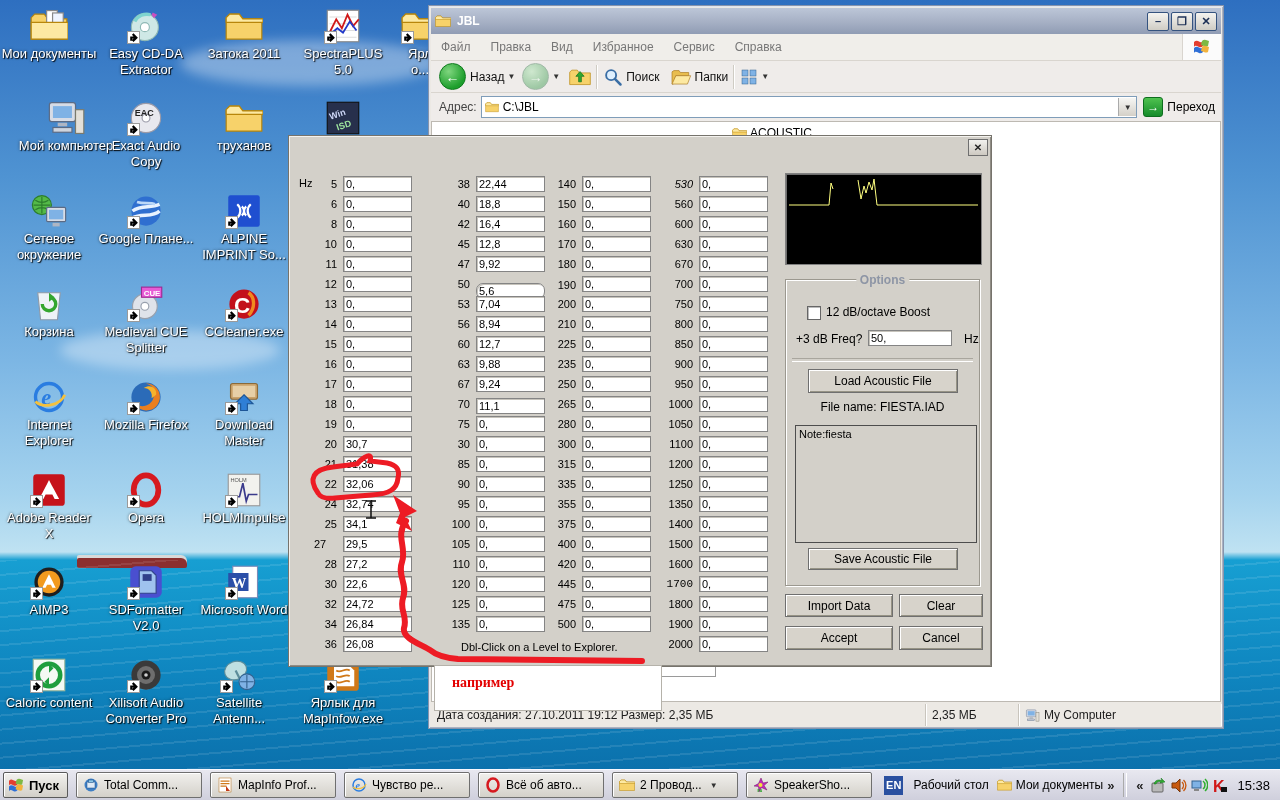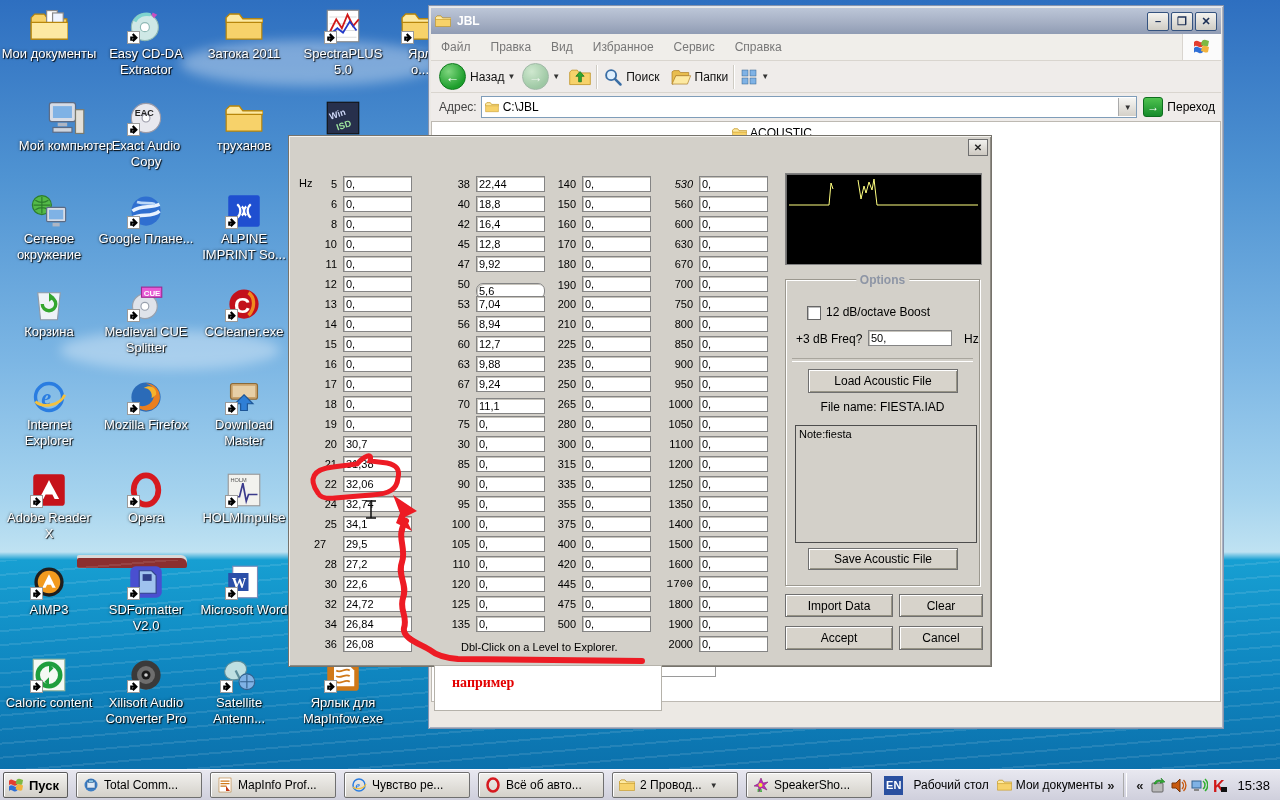--- a/index.html
+++ b/index.html
@@ -591,20 +591,36 @@
       <span class="acoustic-item">
         <span class="icz" style="width:15px;height:13px;margin-right:3px;">
             <svg viewBox="0 0 32 28">
               <path d="M1 25 V7 l3-3 h8 l3 4 h16 v17 z" fill="#f7d26a" stroke="#b8860b"></path>
               <path d="M1 11 h31 v-3 h-17 l-3-4 H4 L1 7 z" fill="#fde9a2" stroke="#b8860b"></path>
             </svg>
           </span>
         <span>ACOUSTIC</span>
       </span>
     </div>
+    <div class="statusbar">
+      <span class="statuspane" style="width:482px;">Дата создания: 27.10.2011 19:12 Размер: 2,35 МБ</span>
+      <span class="statuspane" style="width:80px;">2,35 МБ</span>
+      <span class="statuspane" style="flex:1;border-right:none;">
+        <span class="icz" style="width:15px;height:13px;margin-right:4px;">
+            <svg viewBox="0 0 32 30">
+              <rect x="2" y="2" width="22" height="16" rx="2" fill="#d7dce6" stroke="#5b6b85"></rect>
+              <rect x="5" y="5" width="16" height="10" fill="#7fb2e5"></rect>
+              <rect x="9" y="19" width="8" height="3" fill="#aeb6c4"></rect>
+              <rect x="5" y="23" width="16" height="4" fill="#cfd4dd" stroke="#5b6b85"></rect>
+              <rect x="24" y="8" width="7" height="20" fill="#e3e0d8" stroke="#7a7a6d"></rect>
+            </svg>
+          </span>
+        <span>My Computer</span>
+      </span>
+    </div>
   </div>
 
   <div id="strip-a"></div>
   <div id="note-example">
     <div class="red">например</div>
   </div>
 
   <div id="dialog">
     <span class="dclose">✕</span>
     <span class="hzlab">Hz</span>

